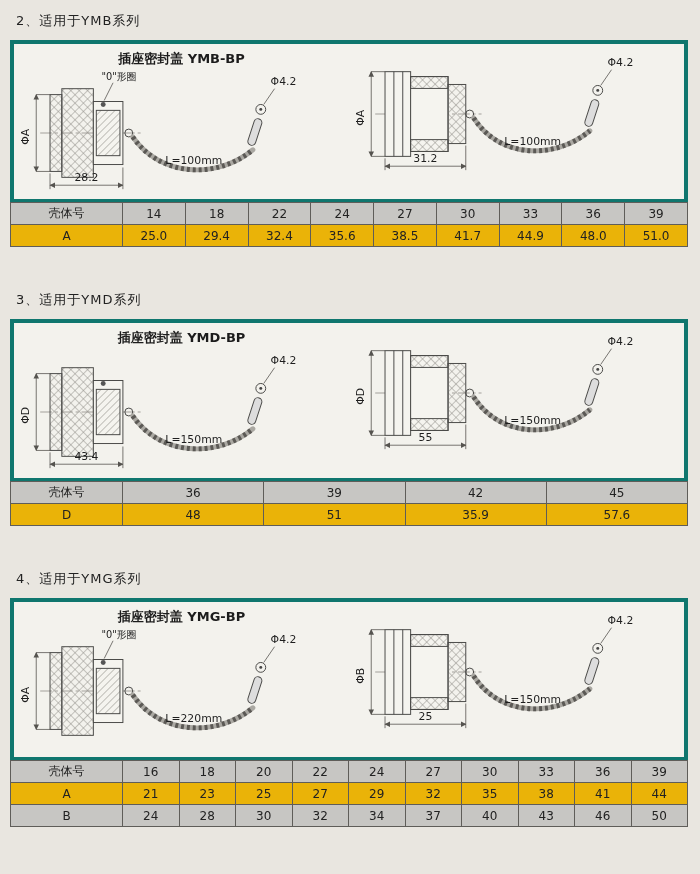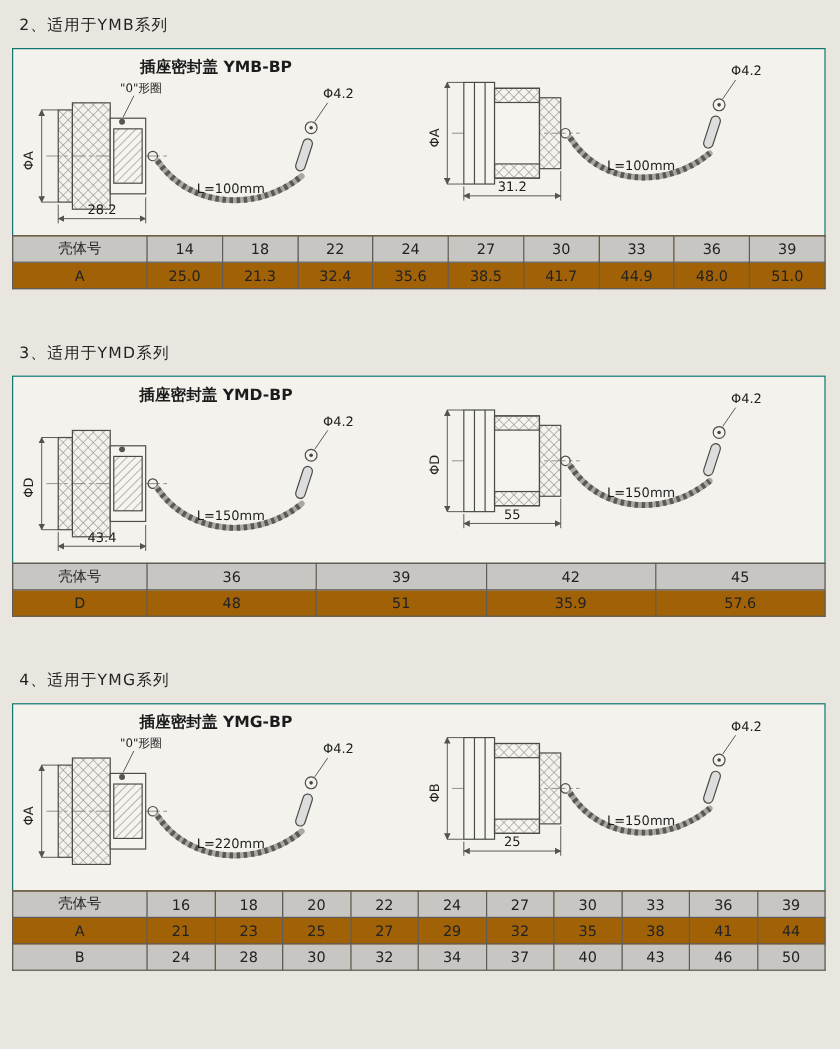--- a/index.html
+++ b/index.html
@@ -7,40 +7,40 @@
   html,body { width:700px; height:874px; }
   body {
     background:#e9e6e0;
     font-family:"DejaVu Sans","Liberation Sans",sans-serif;
     color:#222;
     overflow:hidden;
   }
   .page { padding:12px 12px 0 10px; }
   .series { margin-bottom:44px; }
   .heading { font-size:13px; letter-spacing:1px; margin:0 0 10px 6px; color:#222; }
-  .panel { border:1px solid #0f766e; background:#f3f2ed; display:flex; }
+  .panel { border:4px solid #0f766e; background:#f3f2ed; display:flex; }
   .diagram { flex:1; padding:6px 2px 0; position:relative; }
   .dtitle { text-align:center; font-size:13px; font-weight:bold; margin-bottom:1px; color:#1c1c1c; }
   svg.drawing { display:block; width:100%; height:130px; }
 
   
   .s  { stroke:#4a4a48; stroke-width:1; }
   .nf { fill:none; }
   .pf { fill:#f5f4ef; }
   .hf { fill:url(#hatch); }
   .cf { fill:url(#cross); }
   .dim { stroke:#55534f; stroke-width:0.8; fill:none; }
   .cl  { stroke:#8d8b86; stroke-width:0.8; stroke-dasharray:12 3 3 3; fill:none; }
   .chain-base  { stroke:#aaa8a2; stroke-width:5; fill:none; stroke-linecap:round; }
   .chain-links { stroke:#5b5955; stroke-width:5; fill:none; stroke-dasharray:3 3; }
   svg text { font-size:11px; fill:#1e1e1e; font-family:"DejaVu Sans","Liberation Sans",sans-serif; }
   svg text.small { font-size:10px; }
 
   table.dt { width:100%; border-collapse:collapse; table-layout:fixed; font-size:12px;
-             background:#a16207; margin-top:-1px; }
+             background:#eab308; margin-top:-1px; }
   .dt td { border:1px solid #5f5d59; height:22px; text-align:center; vertical-align:middle; }
   .dt td.lbl { width:112px; }
   .dt tr.shaded { background:#c7c6c3; }
 </style>
 </head>
 <body>
 
 <svg width="0" height="0" style="position:absolute" aria-hidden="true">
   <defs>
     <pattern id="hatch" width="5" height="5" patternUnits="userSpaceOnUse" patternTransform="rotate(45)">
@@ -160,21 +160,21 @@
             <td>24</td>
             <td>27</td>
             <td>30</td>
             <td>33</td>
             <td>36</td>
             <td>39</td>
           </tr>
           <tr>
             <td class="lbl">A</td>
             <td>25.0</td>
-            <td>21.3</td>
+            <td>29.4</td>
             <td>32.4</td>
             <td>35.6</td>
             <td>38.5</td>
             <td>41.7</td>
             <td>44.9</td>
             <td>48.0</td>
             <td>51.0</td>
           </tr>
         </tbody>
     </table>

